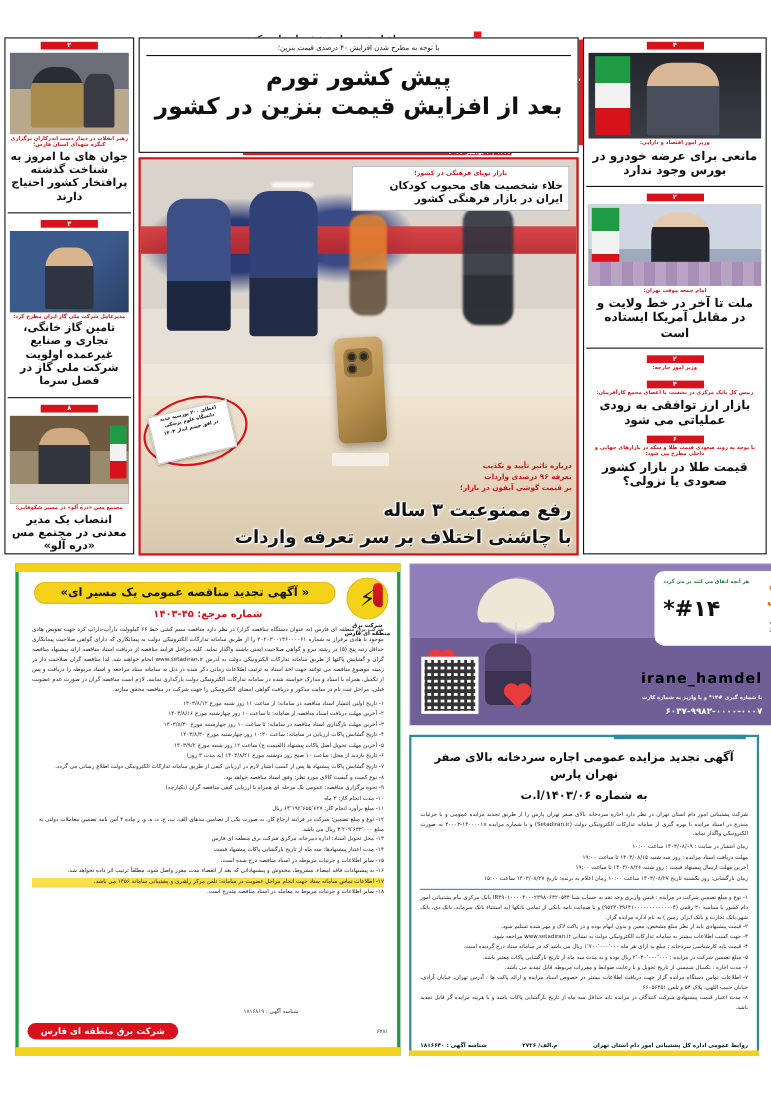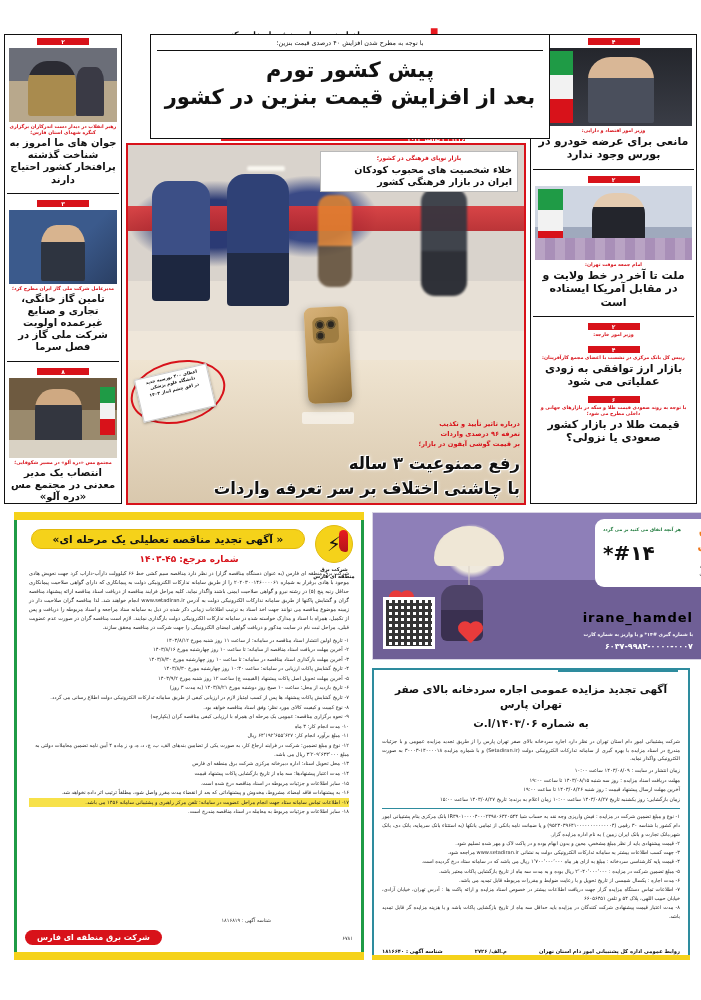--- a/index.html
+++ b/index.html
@@ -57,21 +57,21 @@
   #colRight{left:530px;top:34px;width:167px;height:470px;}
 
   .cell{padding:3px 4px 4px;box-sizing:border-box;}
   .cell .ph{width:100%;height:74px;margin:3px 0 2px;}
   .cell .kk{font-size:4.8px;text-align:center;margin:2px 0 1px;}
   .cell .hh{font-size:10px;text-align:center;}
   .sep{height:1px;background:#111;margin:3px 2px;}
 
   
   #lead{position:absolute;left:126px;top:34px;width:400px;height:105px;
-        border:1px solid #111;box-sizing:border-box;background:#fff;padding:4px 6px;margin-left:24px;}
+        border:1px solid #111;box-sizing:border-box;background:#fff;padding:4px 6px;}
   #lead .kick{font-size:6.4px;text-align:center;border-bottom:1px solid #111;padding-bottom:3px;}
   #lead .h1{font-size:21px;text-align:center;margin-top:6px;line-height:1.3;}
 
   
   #bigstory{position:absolute;left:126px;top:143px;width:400px;height:362px;
      border:2px solid #d8121a;box-sizing:border-box;overflow:hidden;background:#cdbfae;}
   #bigstory .bg{position:absolute;inset:0;
      background:
        radial-gradient(ellipse 120px 60px at 22% 22%,#2b3a74 0 40%,transparent 72%),
        radial-gradient(ellipse 90px 55px at 46% 20%,#3a4a86 0 45%,transparent 75%),
@@ -376,21 +376,21 @@
     <div class="inner">
       <div class="logoFars">
         <div class="disc">
           <div class="fl"></div>
           <div class="bolt">⚡</div>
         </div>
         <div class="cap">شرکت برق</div>
         <div class="cap" style="margin-top:0">منطقه ای فارس</div>
       </div>
 
-      <div class="tenderTitle">« آگهی تجدید مناقصه تعطیلی یک مرحله ای»</div>
+      <div class="tenderTitle">« آگهی تجدید مناقصه عمومی یک مسیر ای»</div>
       <div class="tenderRef">شماره مرجع: ۴۵-۱۴۰۳</div>
       <div class="tenderBody">شرکت برق منطقه ای فارس (به عنوان دستگاه مناقصه گزار) در نظر دارد مناقصه سیم کشی خط ۶۶ کیلوولت دارآب-داراب کرد جهت تعویض هادی موجود با هادی برقرار به شماره ۲۰۲۰۳۰۰۱۴۶۰۰۰۰۶۱ را از طریق سامانه تدارکات الکترونیکی دولت به پیمانکاری که دارای گواهی صلاحیت پیمانکاری حداقل رتبه پنج (۵) در رشته نیرو و گواهی صلاحیت ایمنی باشند واگذار نماید. کلیه مراحل فرایند مناقصه از دریافت اسناد مناقصه ارائه پیشنهاد مناقصه گران و گشایش پاکتها از طریق سامانه تدارکات الکترونیکی دولت به آدرس www.setadiran.ir انجام خواهند شد. لذا مناقصه گران صلاحیت دار در زمینه موضوع مناقصه می توانند جهت اخذ اسناد به ترتیب اطلاعات زمانی ذکر شده در ذیل به سامانه ستاد مراجعه و اسناد مربوطه را دریافت و پس از تکمیل، همراه با اسناد و مدارک خواسته شده در سامانه تدارکات الکترونیکی دولت بارگذاری نمایند. لازم است مناقصه گران در صورت عدم عضویت قبلی، مراحل ثبت نام در سایت مذکور و دریافت گواهی امضای الکترونیکی را جهت شرکت در مناقصه محقق سازند.</div>
 
       <div class="tenderList">
         <div>۱- تاریخ اولین انتشار اسناد مناقصه در سامانه: از ساعت ۱۱ روز شنبه مورخ ۱۴۰۳/۸/۱۲</div>
         <div>۲- آخرین مهلت دریافت اسناد مناقصه از سامانه: تا ساعت ۱۰ روز چهارشنبه مورخ ۱۴۰۳/۸/۱۶</div>
         <div>۳- آخرین مهلت بارگذاری اسناد مناقصه در سامانه: تا ساعت ۱۰ روز چهارشنبه مورخ ۱۴۰۳/۸/۳۰</div>
         <div>۴- تاریخ گشایش پاکات ارزیابی در سامانه: ساعت ۱۰:۳۰ روز چهارشنبه مورخ ۱۴۰۳/۸/۳۰</div>
         <div>۵- آخرین مهلت تحویل اصل پاکات پیشنهاد (القیمت ج) ساعت ۱۲ روز شنبه مورخ ۱۴۰۳/۹/۲</div>
         <div>۶- تاریخ بازدید از محل: ساعت ۱۰ صبح روز دوشنبه مورخ ۱۴۰۳/۸/۲۱ (به مدت ۳ روز)</div>

